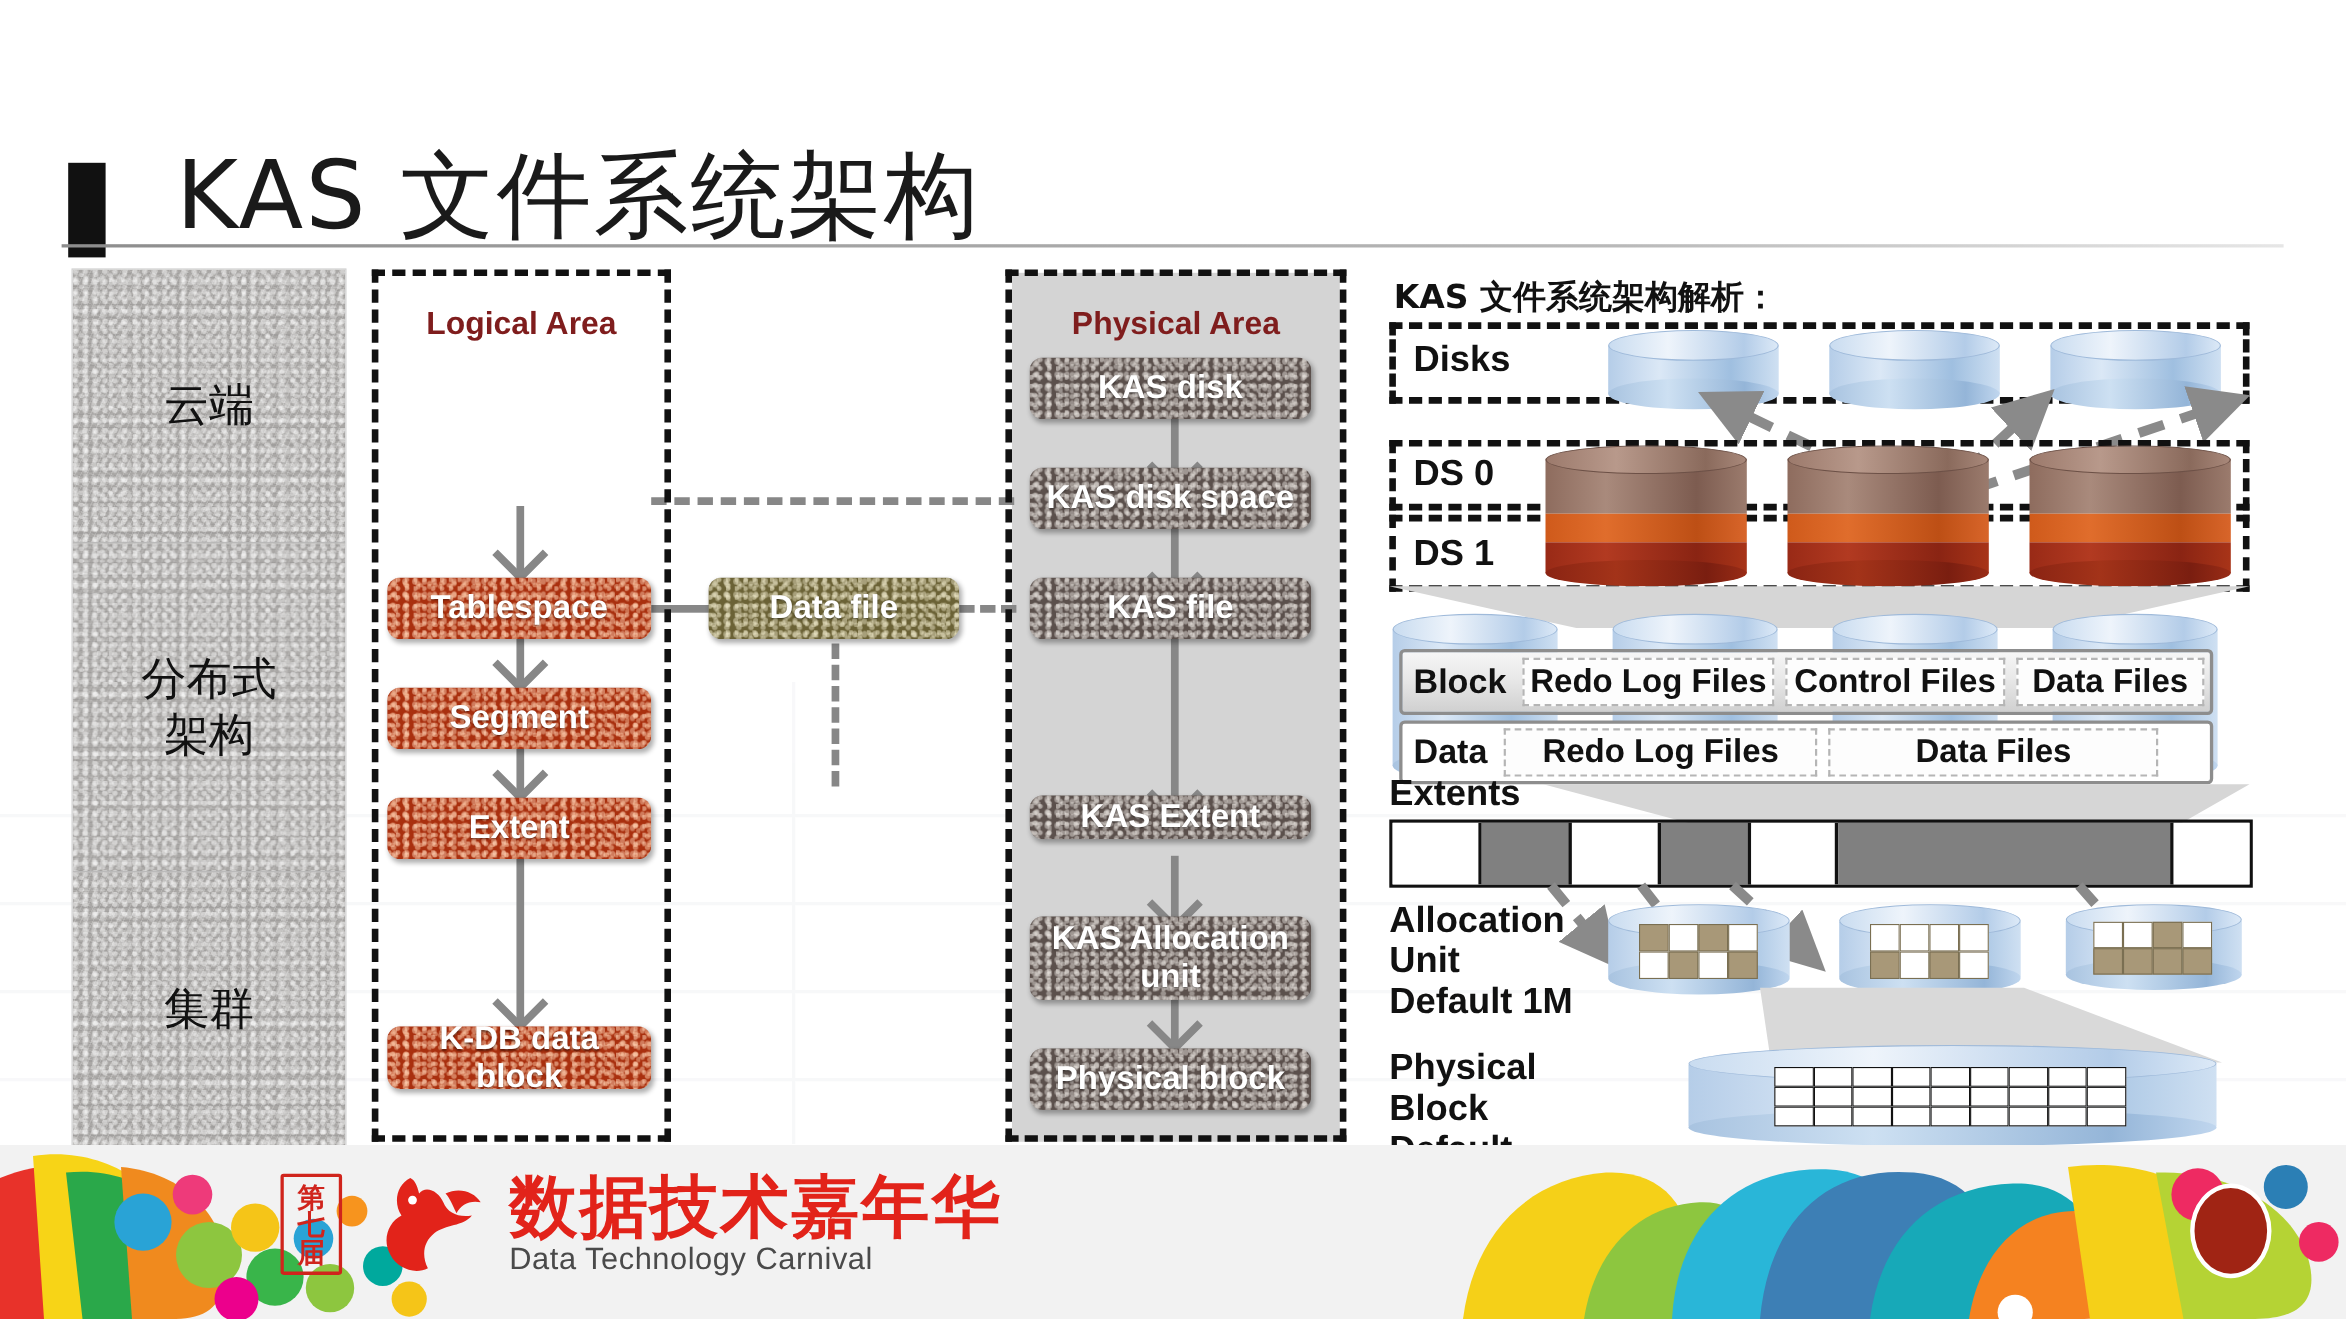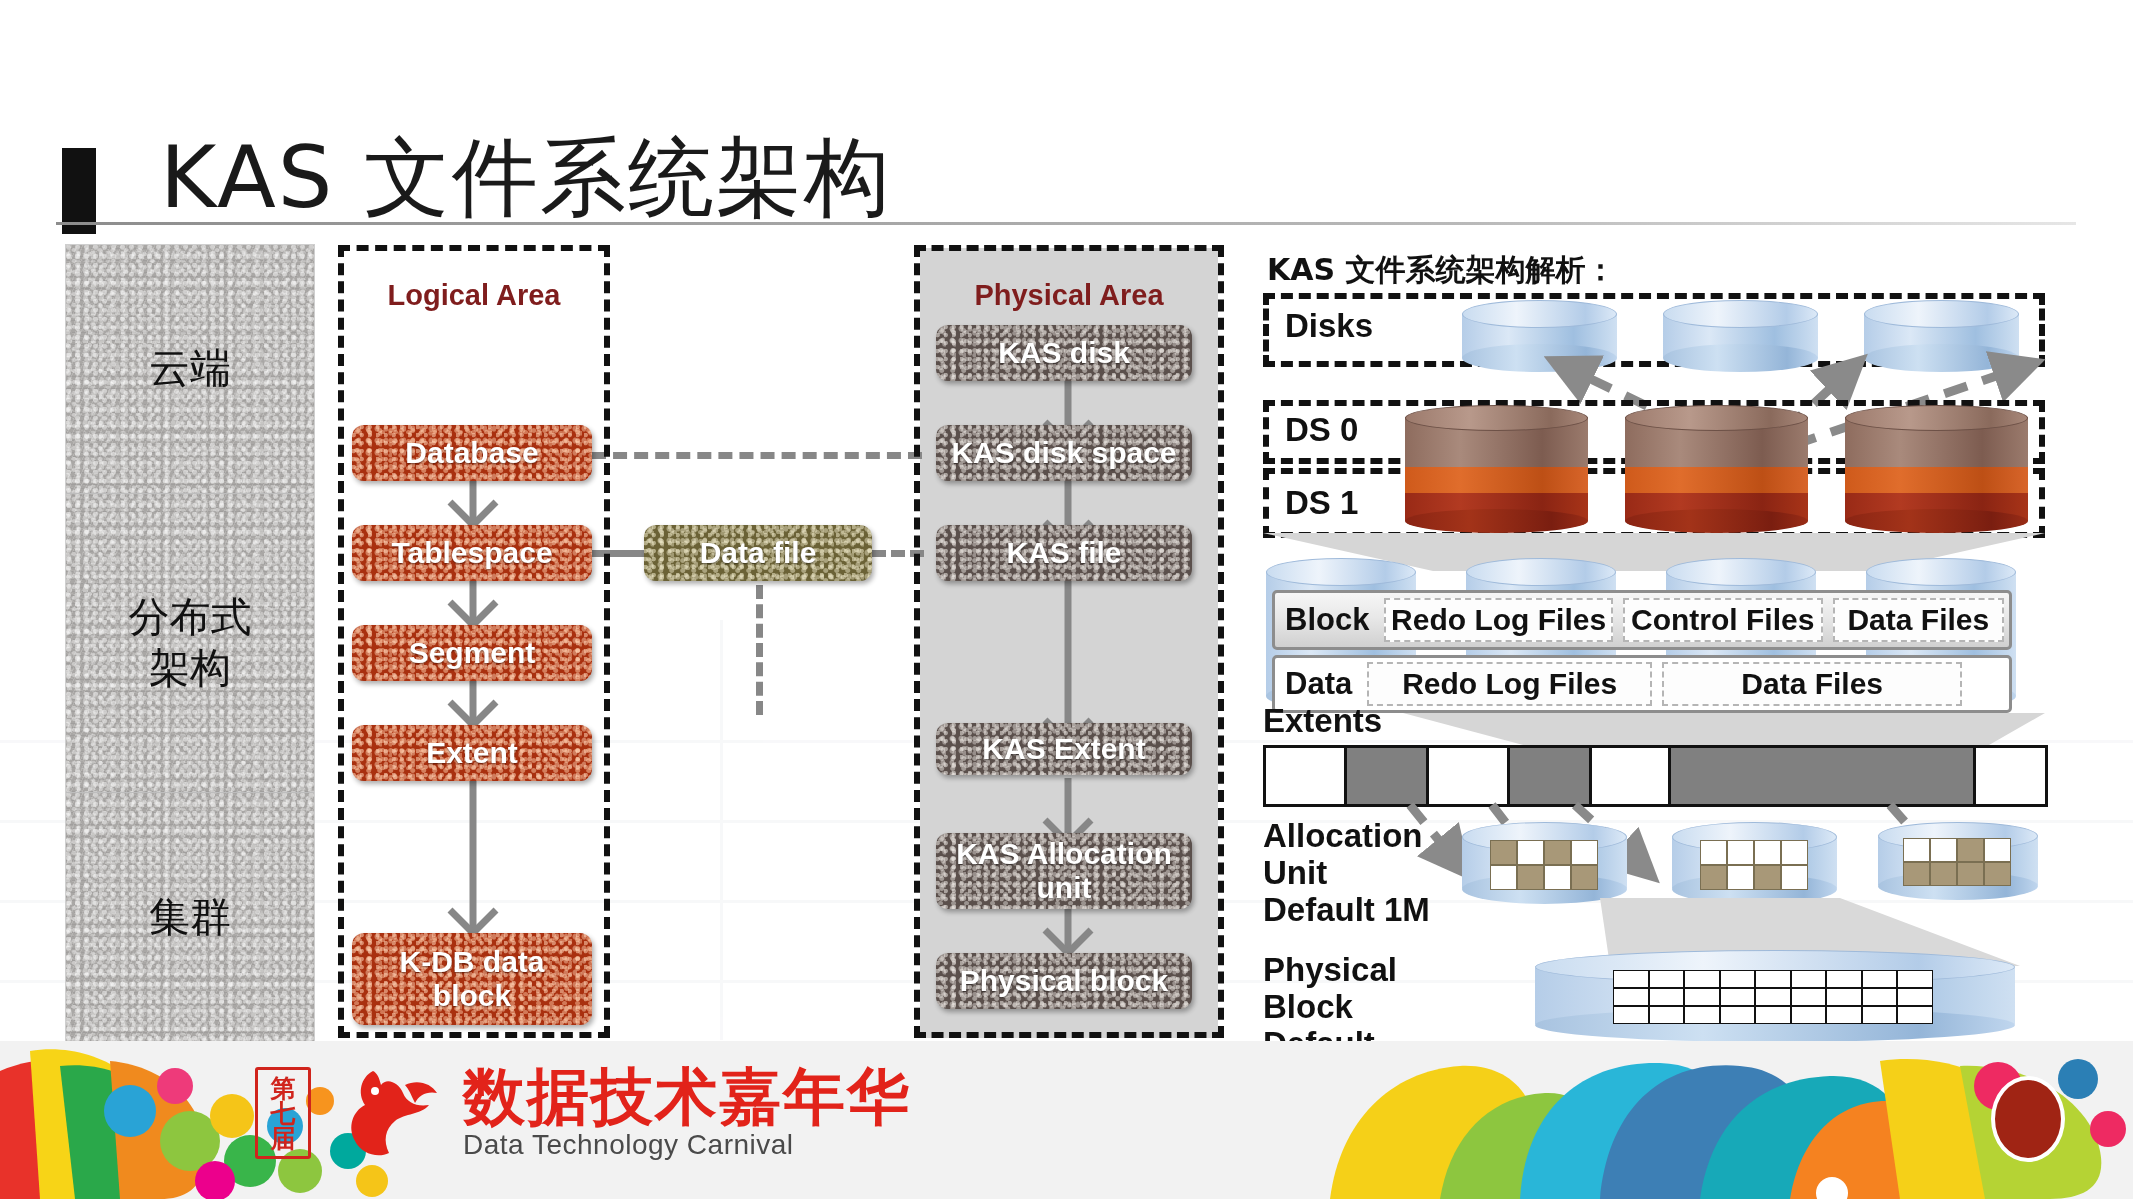--- a/index.html
+++ b/index.html
@@ -314,33 +314,30 @@
   <div class="conn conn-h" style="left:592px;top:550px;width:56px;"></div>
 
   <div class="dash-conn-h" style="left:872px;top:550px;width:52px;"></div>
 
   <div class="dash-conn-v" style="left:756px;top:585px;width:0;height:130px;"></div>
 
   <div class="dash-box" style="left:338px;top:245px;width:272px;height:793px;">
     <div class="area-title" style="top:28px;">Logical Area</div>
   </div>
 
-  <div class="node red" style="left:352px;top:425px;width:240px;height:56px;">
-    <span>Database</span>
-  </div>
   <div class="node red" style="left:352px;top:525px;width:240px;height:56px;">
     <span>Tablespace</span>
   </div>
   <div class="node red" style="left:352px;top:725px;width:240px;height:56px;">
     <span>Extent</span>
   </div>
   <div class="node red" style="left:352px;top:625px;width:240px;height:56px;">
     <span>Segment</span>
   </div>
-  <div class="node red" style="left:352px;top:933px;width:240px;height:92px;">
+  <div class="node red" style="left:352px;top:933px;width:240px;height:57px;">
     <span>
       <span>K-DB data</span><br>
       <span>block</span>
     </span>
   </div>
 
   <div class="node olive" style="left:644px;top:525px;width:228px;height:56px;">
     <span>Data file</span>
   </div>
 
@@ -350,21 +347,21 @@
 
   <div class="node gray" style="left:936px;top:325px;width:256px;height:56px;">
     <span>KAS disk</span>
   </div>
   <div class="node gray" style="left:936px;top:425px;width:256px;height:56px;">
     <span>KAS disk space</span>
   </div>
   <div class="node gray" style="left:936px;top:525px;width:256px;height:56px;">
     <span>KAS file</span>
   </div>
-  <div class="node gray" style="left:936px;top:723px;width:256px;height:52px;">
+  <div class="node gray" style="left:936px;top:723px;width:256px;height:40px;">
     <span>KAS Extent</span>
   </div>
   <div class="node gray" style="left:936px;top:833px;width:256px;height:76px;">
     <span>
       <span>KAS Allocation</span><br>
       <span>unit</span>
     </span>
   </div>
   <div class="node gray" style="left:936px;top:953px;width:256px;height:56px;">
     <span>Physical block</span>

